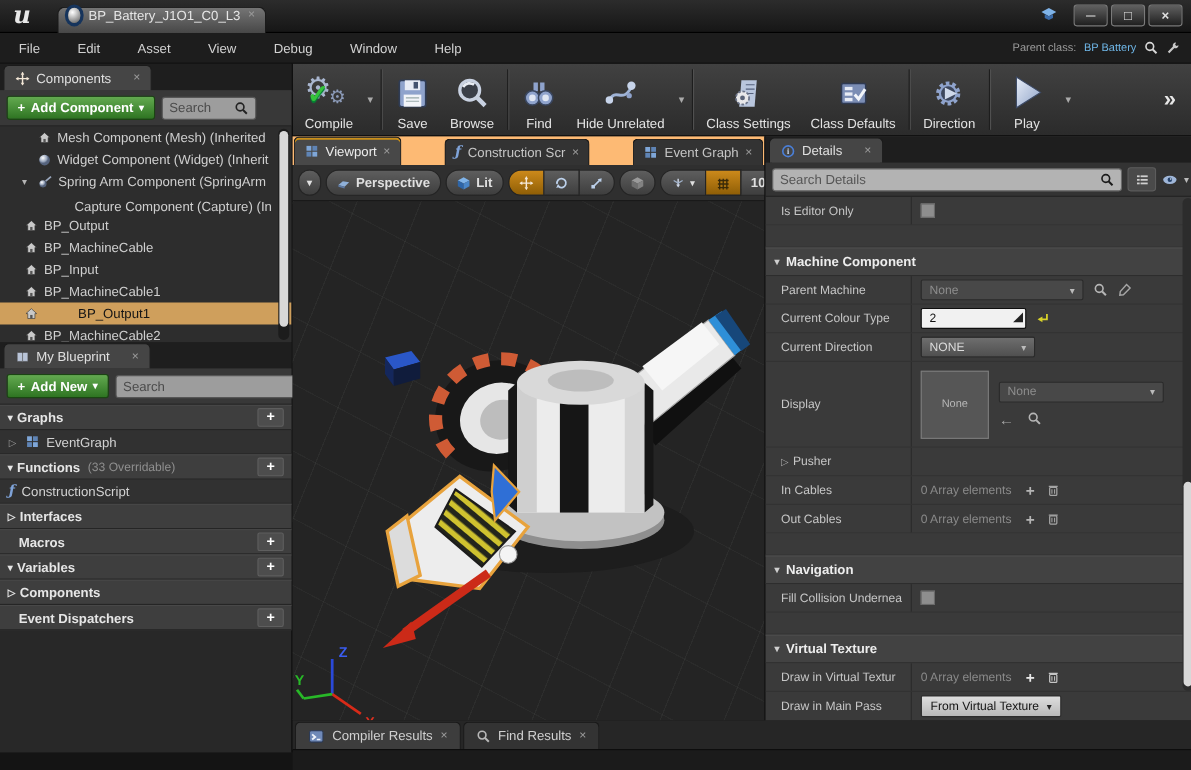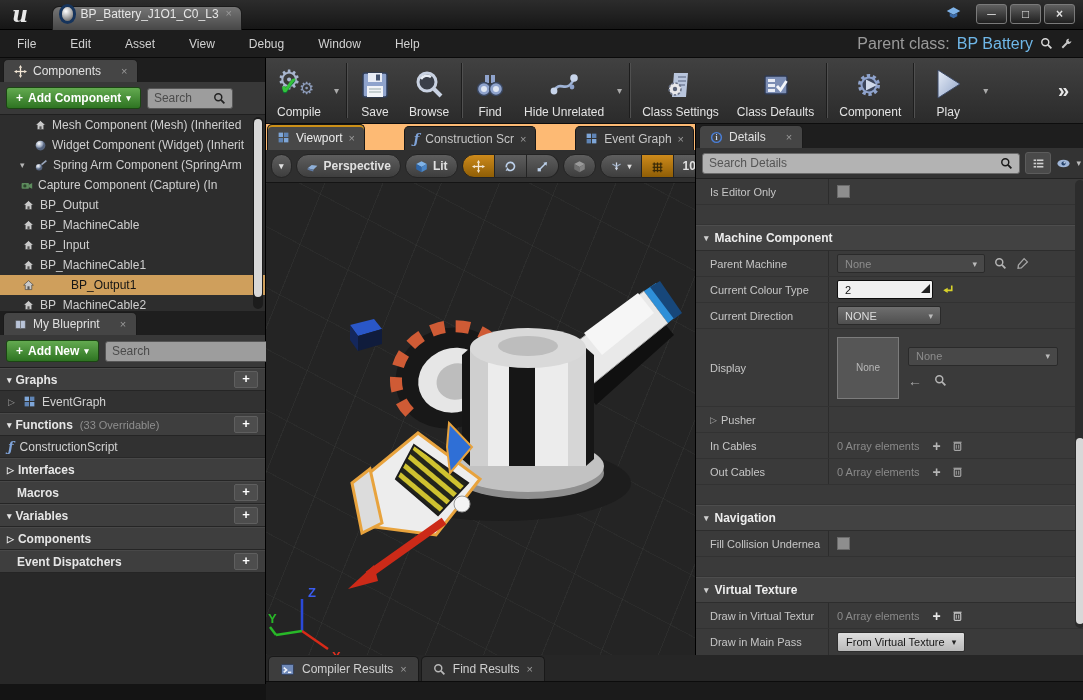--- a/index.html
+++ b/index.html
@@ -13,21 +13,21 @@
   .asset-tab .orb{width:14px;height:14px;border-radius:50%;background:radial-gradient(circle at 35% 30%,#ffffff,#9a9a9a 60%,#555);box-shadow:0 0 0 3px #16345c;}
   .asset-tab .t{font-size:12px;color:#e6e6e6;white-space:nowrap;}
   .tab-x{color:#9a9a9a;font-size:11px;margin-left:auto;}
   .feedback{position:absolute;right:122px;top:5px;}
   .winbtns{position:absolute;right:8px;top:4px;display:flex;gap:3px;}
   .winbtn{width:31px;height:20px;background:linear-gradient(#606060,#1f1f1f);border:1px solid #7a7a7a;border-radius:3px;color:#e0e0e0;font-size:12px;font-weight:bold;display:flex;align-items:center;justify-content:center;}
 
   
   .menubar{position:absolute;left:0;top:30px;width:100%;height:28px;background:#1d1d1d;border-bottom:1px solid #0a0a0a;display:flex;align-items:center;}
   .menu-item{padding:0 17px;font-size:12px;color:#d2d2d2;}
-  .menubar-right{margin-left:auto;display:flex;align-items:center;gap:7px;padding-right:10px;font-size:16px;}
+  .menubar-right{margin-left:auto;display:flex;align-items:center;gap:7px;padding-right:10px;font-size:10px;}
   .pclabel{color:#9a9a9a;}
   .pcvalue{color:#6fb7e8;}
 
   
   .toolbar{position:absolute;left:266px;top:58px;width:817px;height:66px;background:linear-gradient(#414141,#2b2b2b);border-bottom:1px solid #0d0d0d;display:flex;align-items:stretch;padding:0 2px;}
   .tool{display:flex;flex-direction:column;align-items:center;justify-content:flex-end;padding:5px 9px 4px;gap:3px;color:#e3e3e3;font-size:12px;white-space:nowrap;}
   .tool .ticon{height:34px;display:flex;align-items:center;justify-content:center;}
   .tool-caret{align-self:center;color:#aaa;font-size:10px;padding:0 4px;}
   .tsep{width:1px;background:#1d1d1d;box-shadow:1px 0 0 #505050;margin:5px 3px;}
   .toolbar .overflow{margin-left:auto;align-self:center;color:#e8e8e8;font-size:20px;font-weight:bold;padding:0 12px;}
@@ -43,21 +43,21 @@
   .ptab .tab-x{margin-left:14px;}
   .btnrow{display:flex;align-items:center;gap:6px;padding:5px 6px;background:#383838;border-bottom:1px solid #1f1f1f;}
   .greenbtn{background:linear-gradient(#63aa50,#2e7422);border:1px solid #1b4513;border-radius:3px;color:#fff;font-weight:bold;font-size:12px;padding:3px 9px;display:flex;align-items:center;gap:5px;white-space:nowrap;}
   .greenbtn .caret{font-size:9px;}
   .searchbox{flex:1;display:flex;align-items:center;background:#9d9d9d;border:1px solid #565656;border-radius:3px;height:21px;padding:0 6px;gap:4px;}
   .searchbox input{flex:1;min-width:0;background:transparent;border:none;outline:none;font-size:12px;color:#222;font-family:"Liberation Sans",sans-serif;}
   .searchbox input::placeholder{color:#4b4b4b;opacity:1;}
   .tree{position:relative;background:#2d2d2d;height:196px;overflow:hidden;}
   .trow{height:20px;display:flex;align-items:center;gap:5px;font-size:12px;color:#cfcfcf;padding-left:34px;white-space:nowrap;overflow:hidden;}
   .trow.ind0{padding-left:22px;}
-  .trow.ind2{padding-left:20px;}
+  .trow.ind2{padding-left:50px;flex-direction:column;}
   .trow.has-exp{padding-left:20px;}
   .trow .exp{color:#b5b5b5;font-size:9px;width:10px;}
   .trow.sel{background:#cf9f5c;color:#151515;gap:36px;}
   .vtrack{position:absolute;width:10px;background:#1c1c1c;border-radius:5px;}
   .vthumb{position:absolute;left:1px;width:8px;background:#d8d8d8;border-radius:4px;}
 
   .mybp-list .sec{height:23px;background:#3e3e3e;display:flex;align-items:center;gap:4px;padding:0 7px;color:#e6e6e6;font-weight:bold;font-size:12px;border-bottom:1px solid #252525;border-top:1px solid #484848;}
   .sec .suffix{font-weight:normal;color:#8f8f8f;font-size:11px;margin-left:3px;}
   .plusbtn{margin-left:auto;width:24px;height:17px;background:#4d4d4d;border:1px solid #5f5f5f;border-radius:2px;color:#fff;font-weight:bold;font-size:13px;line-height:14px;text-align:center;}
   .bpitem{height:22px;display:flex;align-items:center;gap:6px;padding-left:8px;color:#d2d2d2;font-size:12px;background:#313131;border-bottom:1px solid #282828;}
@@ -400,21 +400,21 @@
       <svg class="ticon icon30">
           <use href="#i-clsdefaults"></use>
         </svg>
       <span>Class Defaults</span>
     </div>
     <div class="tsep"></div>
     <div class="tool">
       <svg class="ticon icon30">
           <use href="#i-simul"></use>
         </svg>
-      <span>Component</span>
+      <span>Direction</span>
     </div>
     <div class="tsep"></div>
     <div class="tool" style="padding:5px 16px 4px">
       <svg class="ticon" width="30" height="32">
           <polygon points="5,2 27,16 5,30" fill="url(#playGrad)" stroke="#3c4a66" stroke-width="1"></polygon>
         </svg>
       <span>Play</span>
     </div>
     <span class="tool-caret">▾</span>
     <span class="overflow">»</span>

